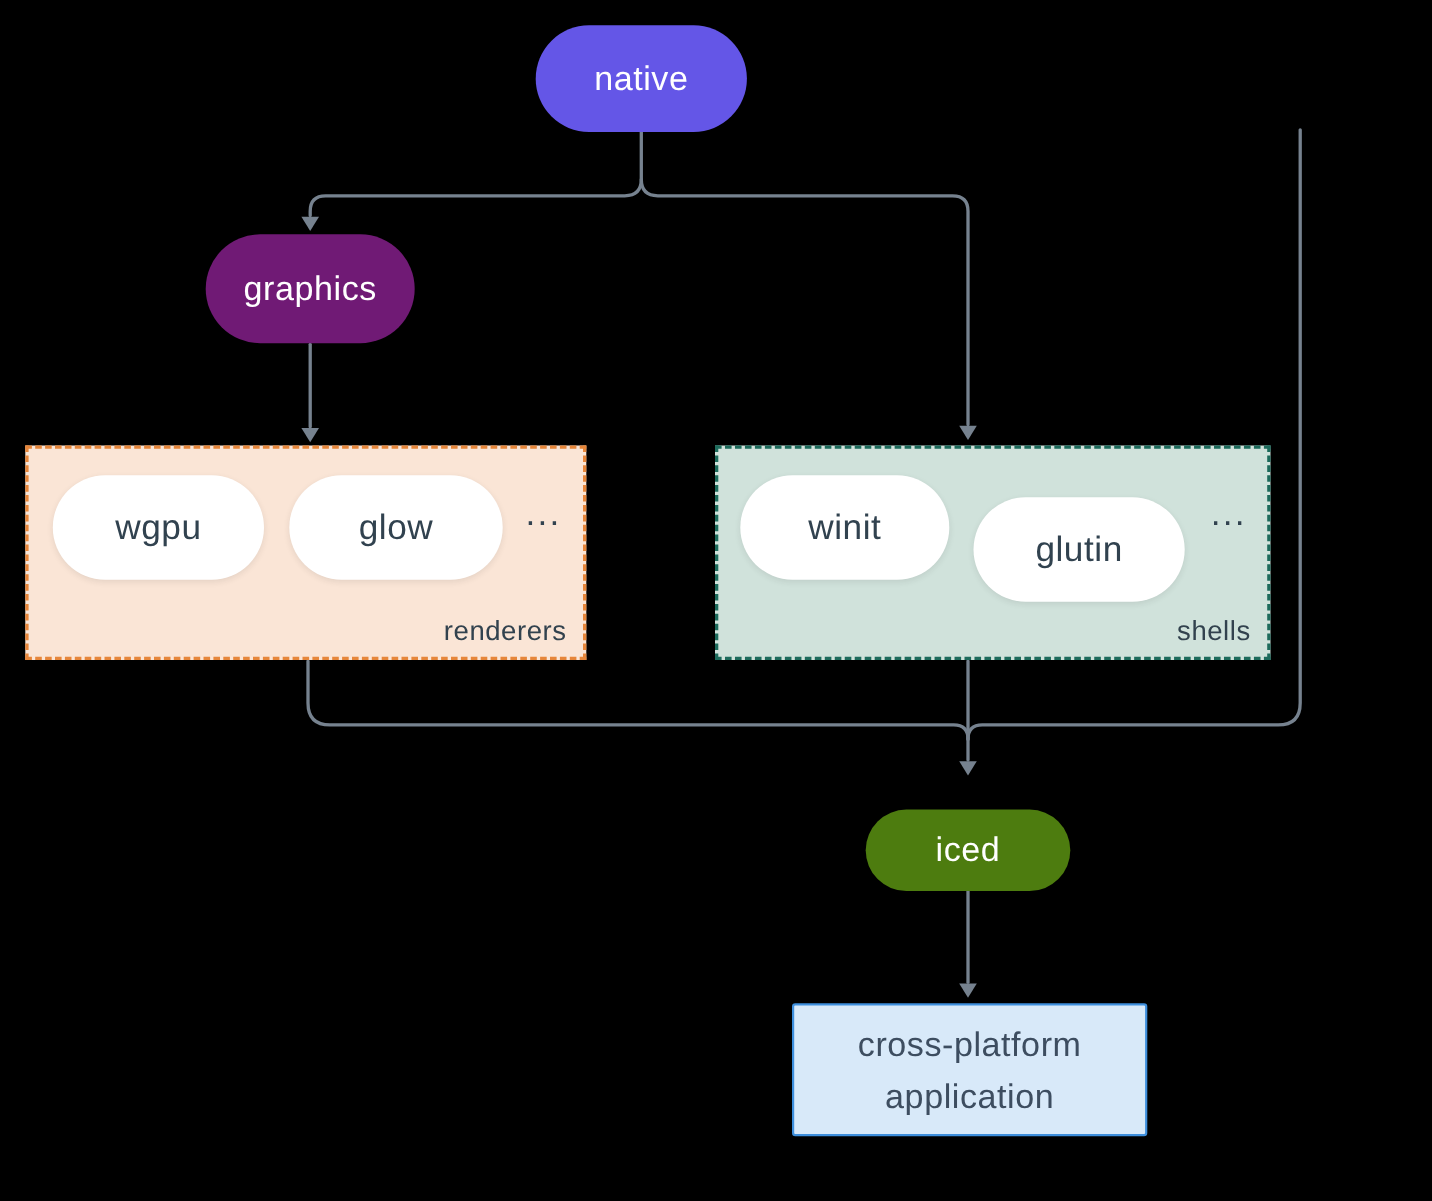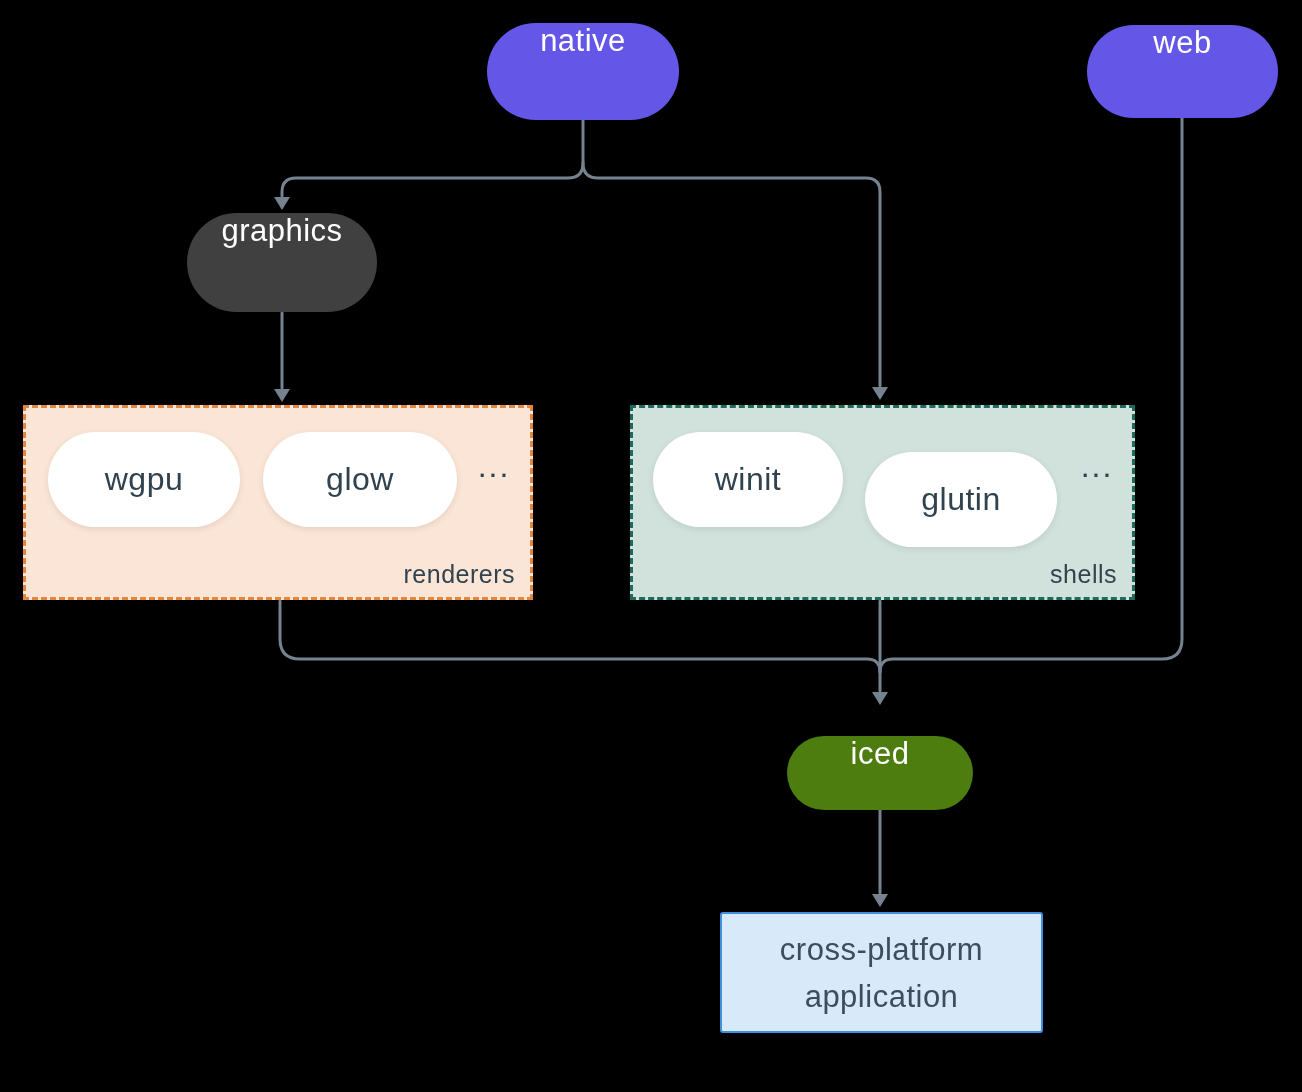--- a/index.html
+++ b/index.html
@@ -27,44 +27,44 @@
     stroke-width: 3;
     stroke-linecap: round;
     stroke-linejoin: round;
   }
   svg.wires polygon { fill: #76828f; }
 
   .pill {
     position: absolute;
     z-index: 2;
     display: flex;
-    align-items: flex-start;
+    align-items: center;
     justify-content: center;
     border-radius: 60px;
     color: #ffffff;
     font-size: 31px;
     letter-spacing: 0.5px;
   }
   .pill-native   { left: 487px; top: 23px;  width: 192px; height: 97px; background: #6456e7; }
   .pill-web      { left: 1087px; top: 25px; width: 191px; height: 93px; background: #6456e7; }
-  .pill-graphics { left: 187px; top: 213px; width: 190px; height: 99px; background: #404040; }
+  .pill-graphics { left: 187px; top: 213px; width: 190px; height: 99px; background: #701a75; }
   .pill-iced     { left: 787px; top: 736px; width: 186px; height: 74px; background: #4d7c0f; }
 
   .group {
     position: absolute;
     z-index: 2;
   }
   .group-renderers {
     left: 23px; top: 405px; width: 510px; height: 195px;
     background: #fae5d6;
     border: 3px dashed #e6863a;
     box-sizing: border-box;
   }
   .group-shells {
-    left: 630px; top: 405px; width: 505px; height: 195px;
+    left: 650px; top: 405px; width: 505px; height: 195px;
     background: #d0e2db;
     border: 3px dashed #1d6b5c;
     box-sizing: border-box;
   }
   .white-pill {
     position: absolute;
     background: #ffffff;
     border-radius: 60px;
     display: flex;
     align-items: center;
@@ -142,23 +142,20 @@
     <polygon points="872,692 888,692 880,705"></polygon>
 
     <path d="M880,804 V893"></path>
     <polygon points="872,894 888,894 880,907"></polygon>
   </svg>
 
   <div class="pill pill-native">
     <span>native</span>
   </div>
 
-  <div class="pill pill-web">
-    <span>web</span>
-  </div>
 
   <div class="pill pill-graphics">
     <span>graphics</span>
   </div>
 
   <div class="group group-renderers">
     <div class="white-pill white-pill-a">
       <span>wgpu</span>
     </div>
     <div class="white-pill white-pill-b">

